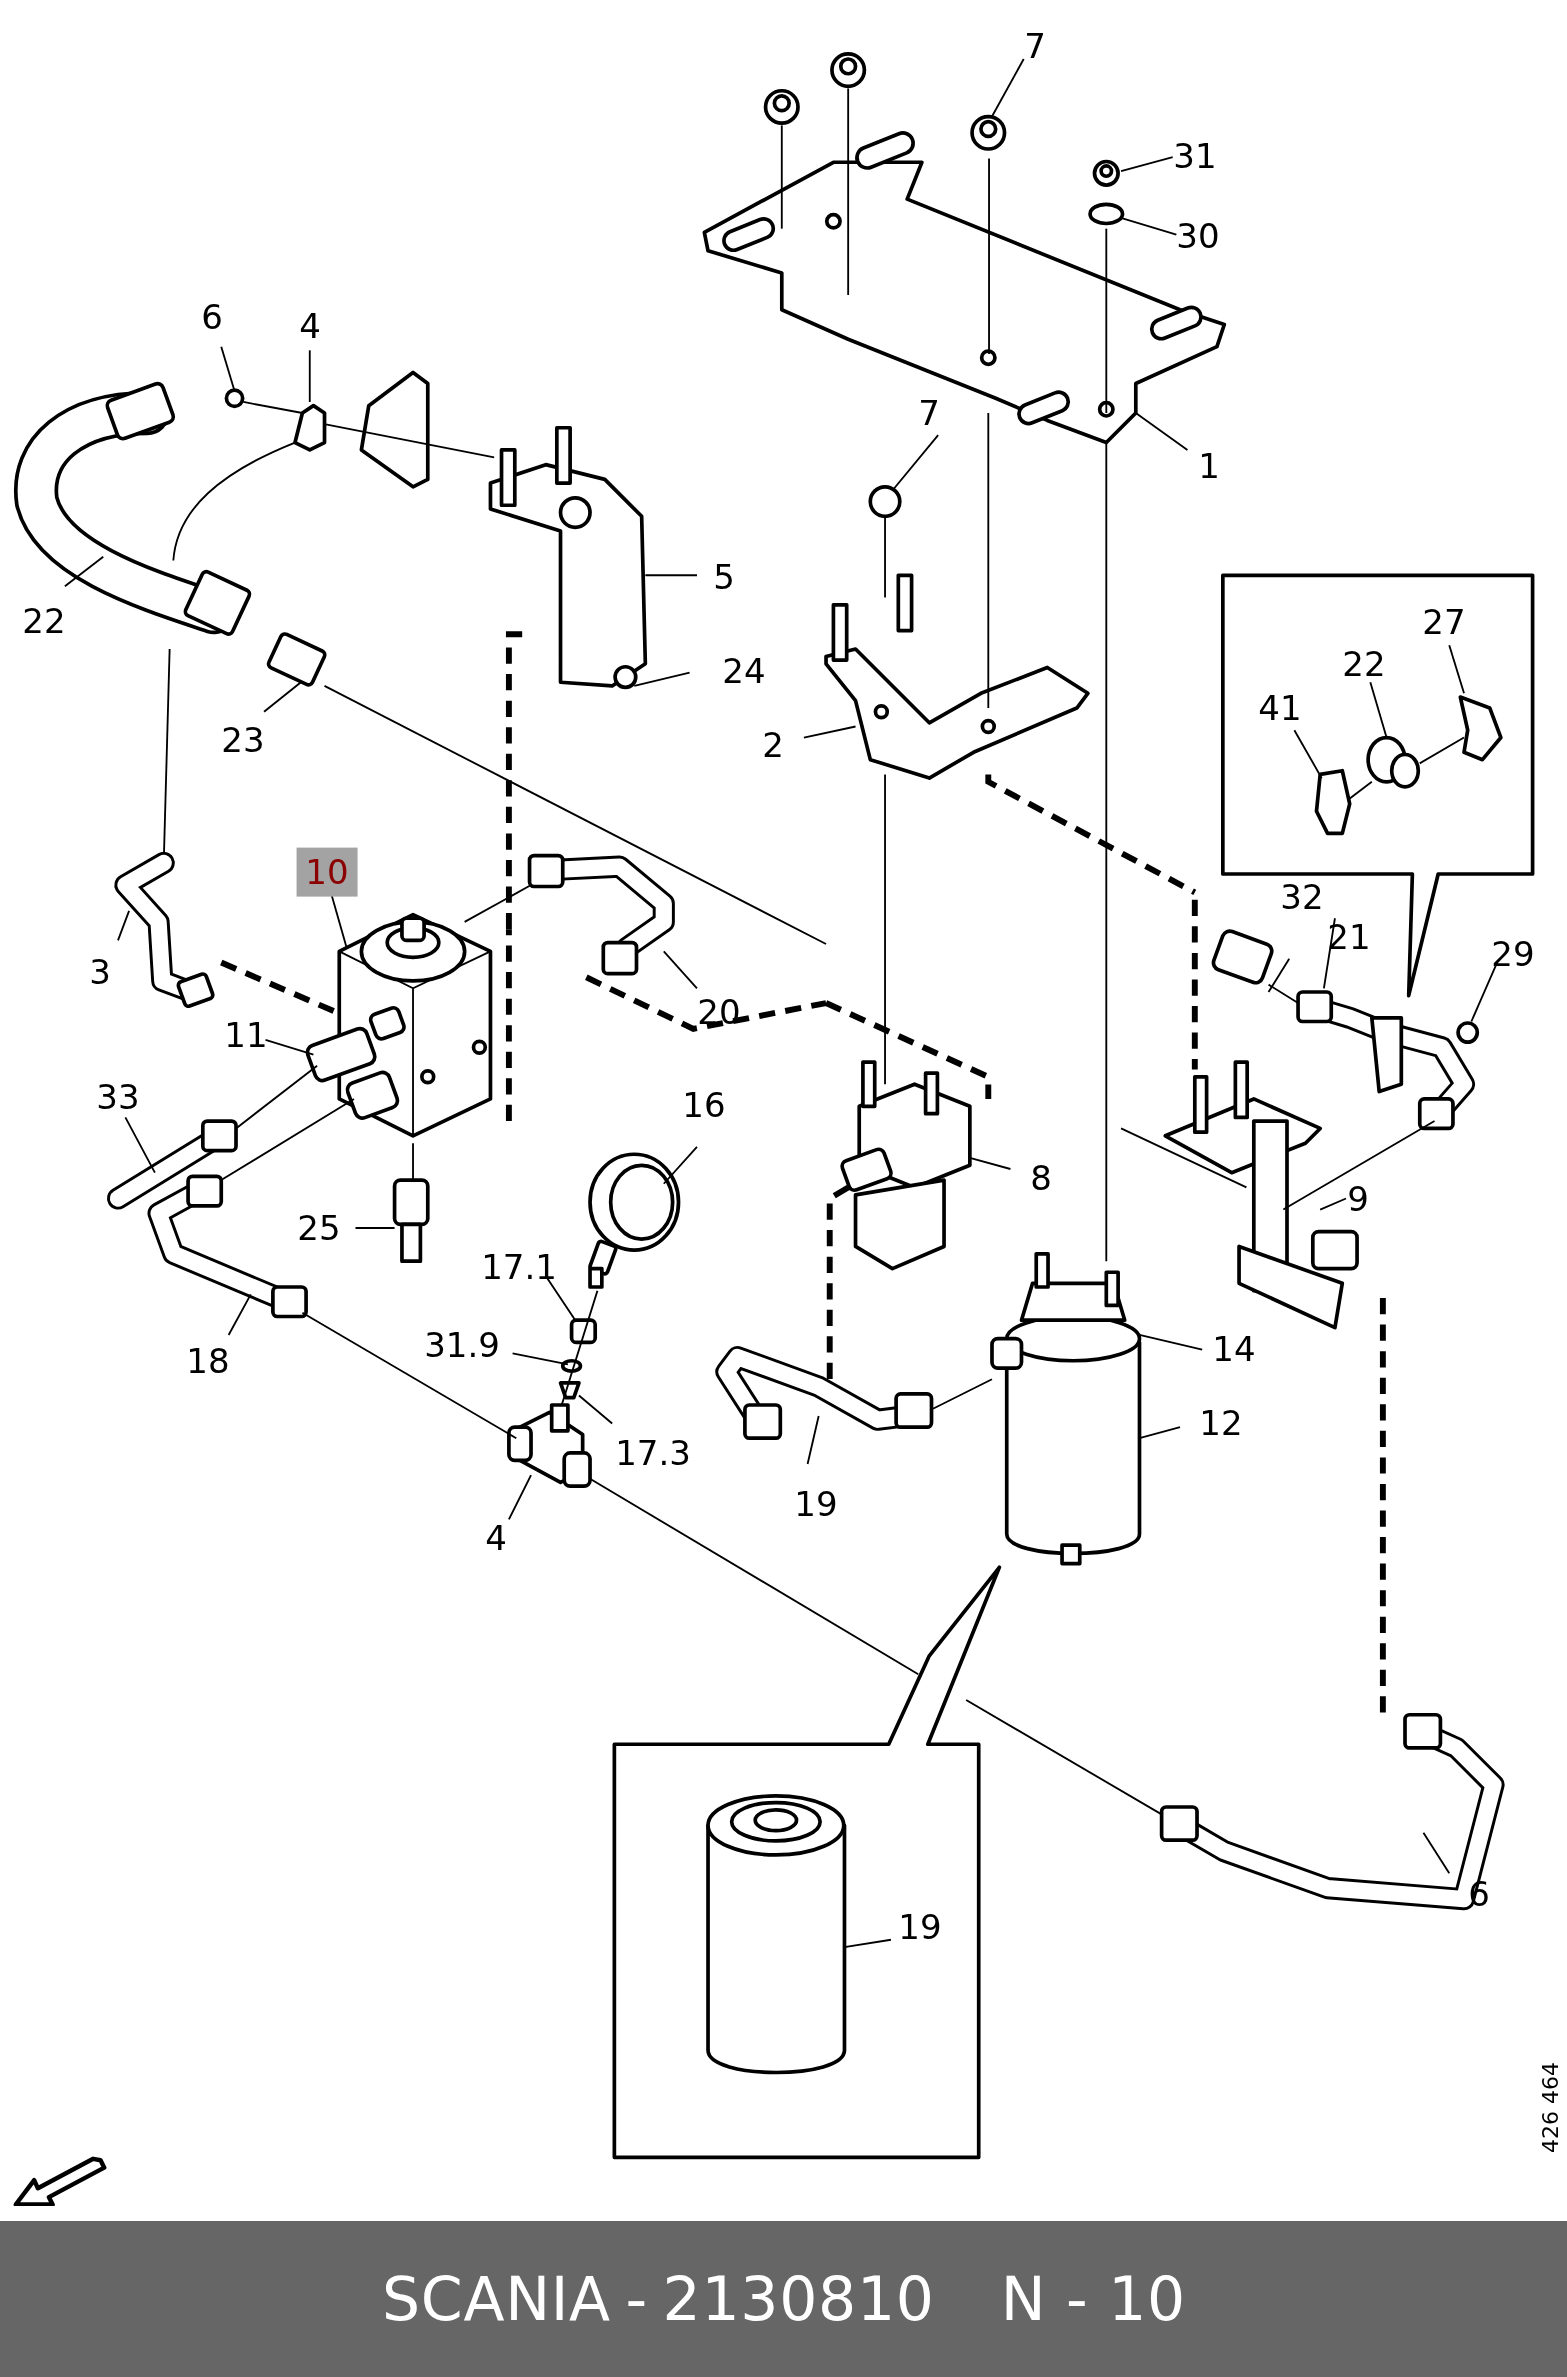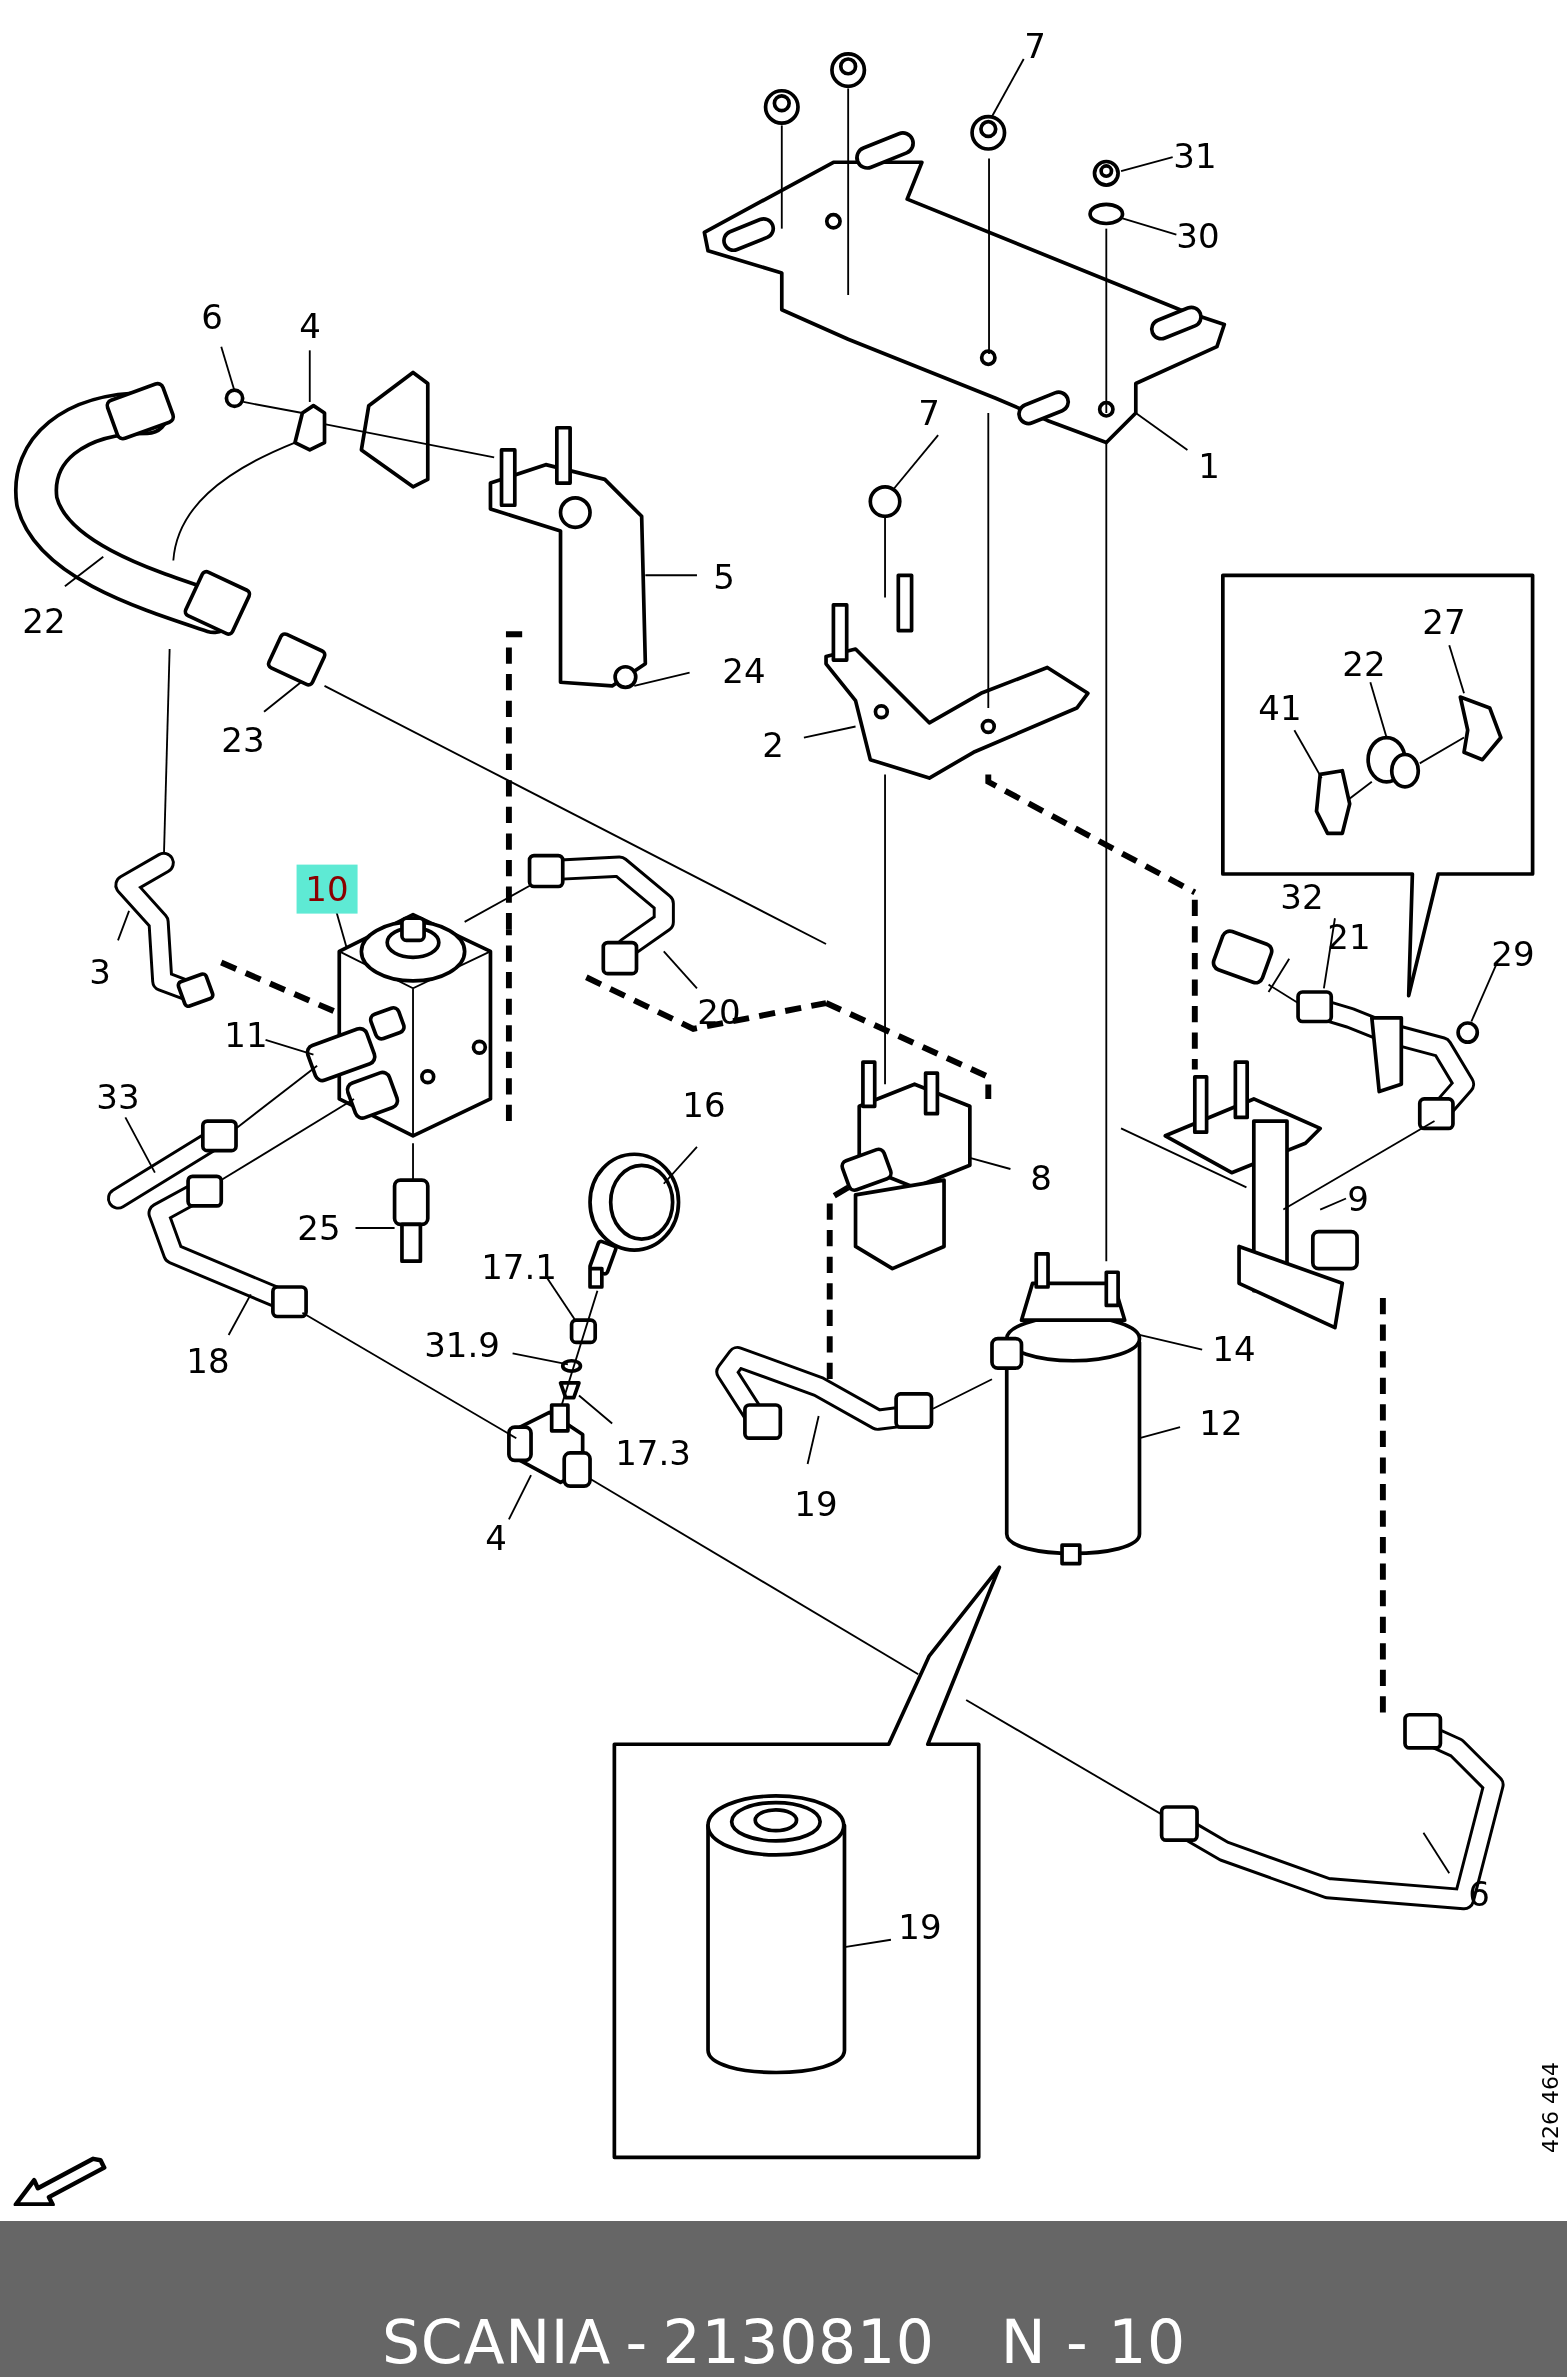--- a/index.html
+++ b/index.html
@@ -9,27 +9,27 @@
   #diagram .part { fill: #fff; stroke: #000; stroke-width: 5; stroke-linejoin: round; stroke-linecap: round; }
   #diagram .thin { fill: none; stroke: #000; stroke-width: 2.5; }
   #diagram .dash { fill: none; stroke: #000; stroke-width: 8; stroke-dasharray: 22 14; }
   #diagram .leader { stroke: #000; stroke-width: 2.5; fill: none; }
   #diagram .tube { fill: none; stroke: #000; stroke-width: 30; stroke-linecap: round; stroke-linejoin: round; }
   #diagram .tube-in { fill: none; stroke: #fff; stroke-width: 22; stroke-linecap: round; stroke-linejoin: round; }
   #diagram .hose { fill: none; stroke: #000; stroke-width: 60; stroke-linecap: round; }
   #diagram .hose-in { fill: none; stroke: #fff; stroke-width: 50; stroke-linecap: round; }
   .callout { position: absolute; font-family: "DejaVu Sans", sans-serif; font-size: 34px; color: #000;
              line-height: 1; white-space: nowrap; transform: translate(-50%, -50%); }
-  .callout.hl { background: #5eead4; color: #8b0000; padding: 7.4px 8.8px; margin-top: 17px; }
+  .callout.hl { background: #a3a3a3; color: #8b0000; padding: 7.4px 8.8px; }
   .docnum { position: absolute; left: 1538px; top: 2153px; font-size: 22px; color: #000;
             transform: rotate(-90deg); transform-origin: left top; white-space: nowrap;
             font-family: "DejaVu Sans", sans-serif; }
   .view-arrow { position: absolute; left: 11.8px; top: 2147px; width: 96px; height: 59px; }
   .footer { position: absolute; left: 0; top: 2221px; width: 1568px; height: 156px; background: #666666;
-            display: flex; align-items: flex-end; justify-content: center; }
+            display: flex; align-items: center; justify-content: center; }
   .footer-text { color: #ffffff; font-family: "DejaVu Sans", sans-serif; font-size: 60px; letter-spacing: 0.7px; }
   .footer-gap { display: inline-block; width: 66px; }
 </style>
 </head>
 <body>
 
 <svg id="diagram" viewBox="0 0 2126 3010" xmlns="http://www.w3.org/2000/svg">
 
   <g>
     <path class="part" d="M955 315 L1130 220 L1250 220 L1230 270 L1600 420 L1660 440 L1650 470 L1540 520 L1540 560 L1500 600 L1420 570 L1350 540 L1150 460 L1060 420 L1060 370 L960 340 Z"></path>

